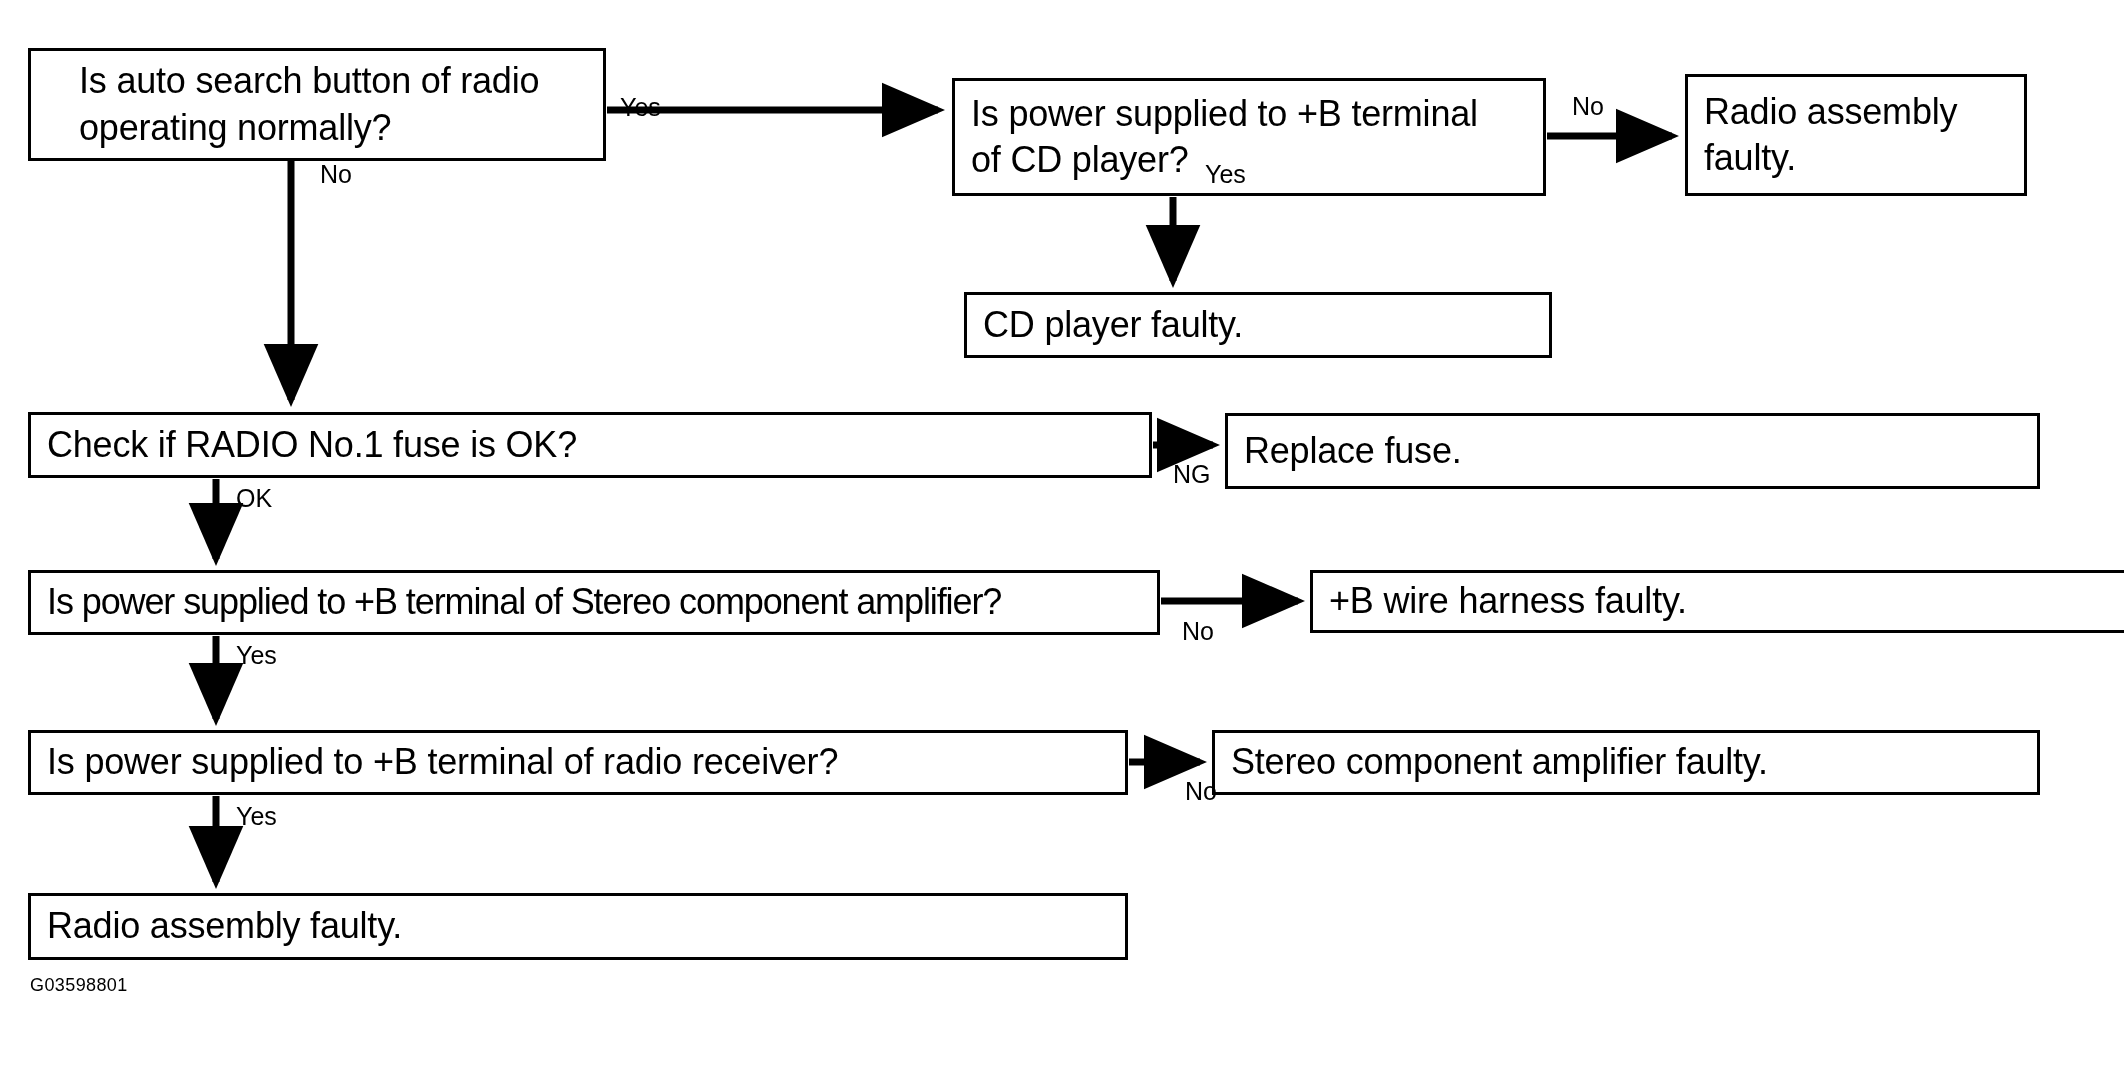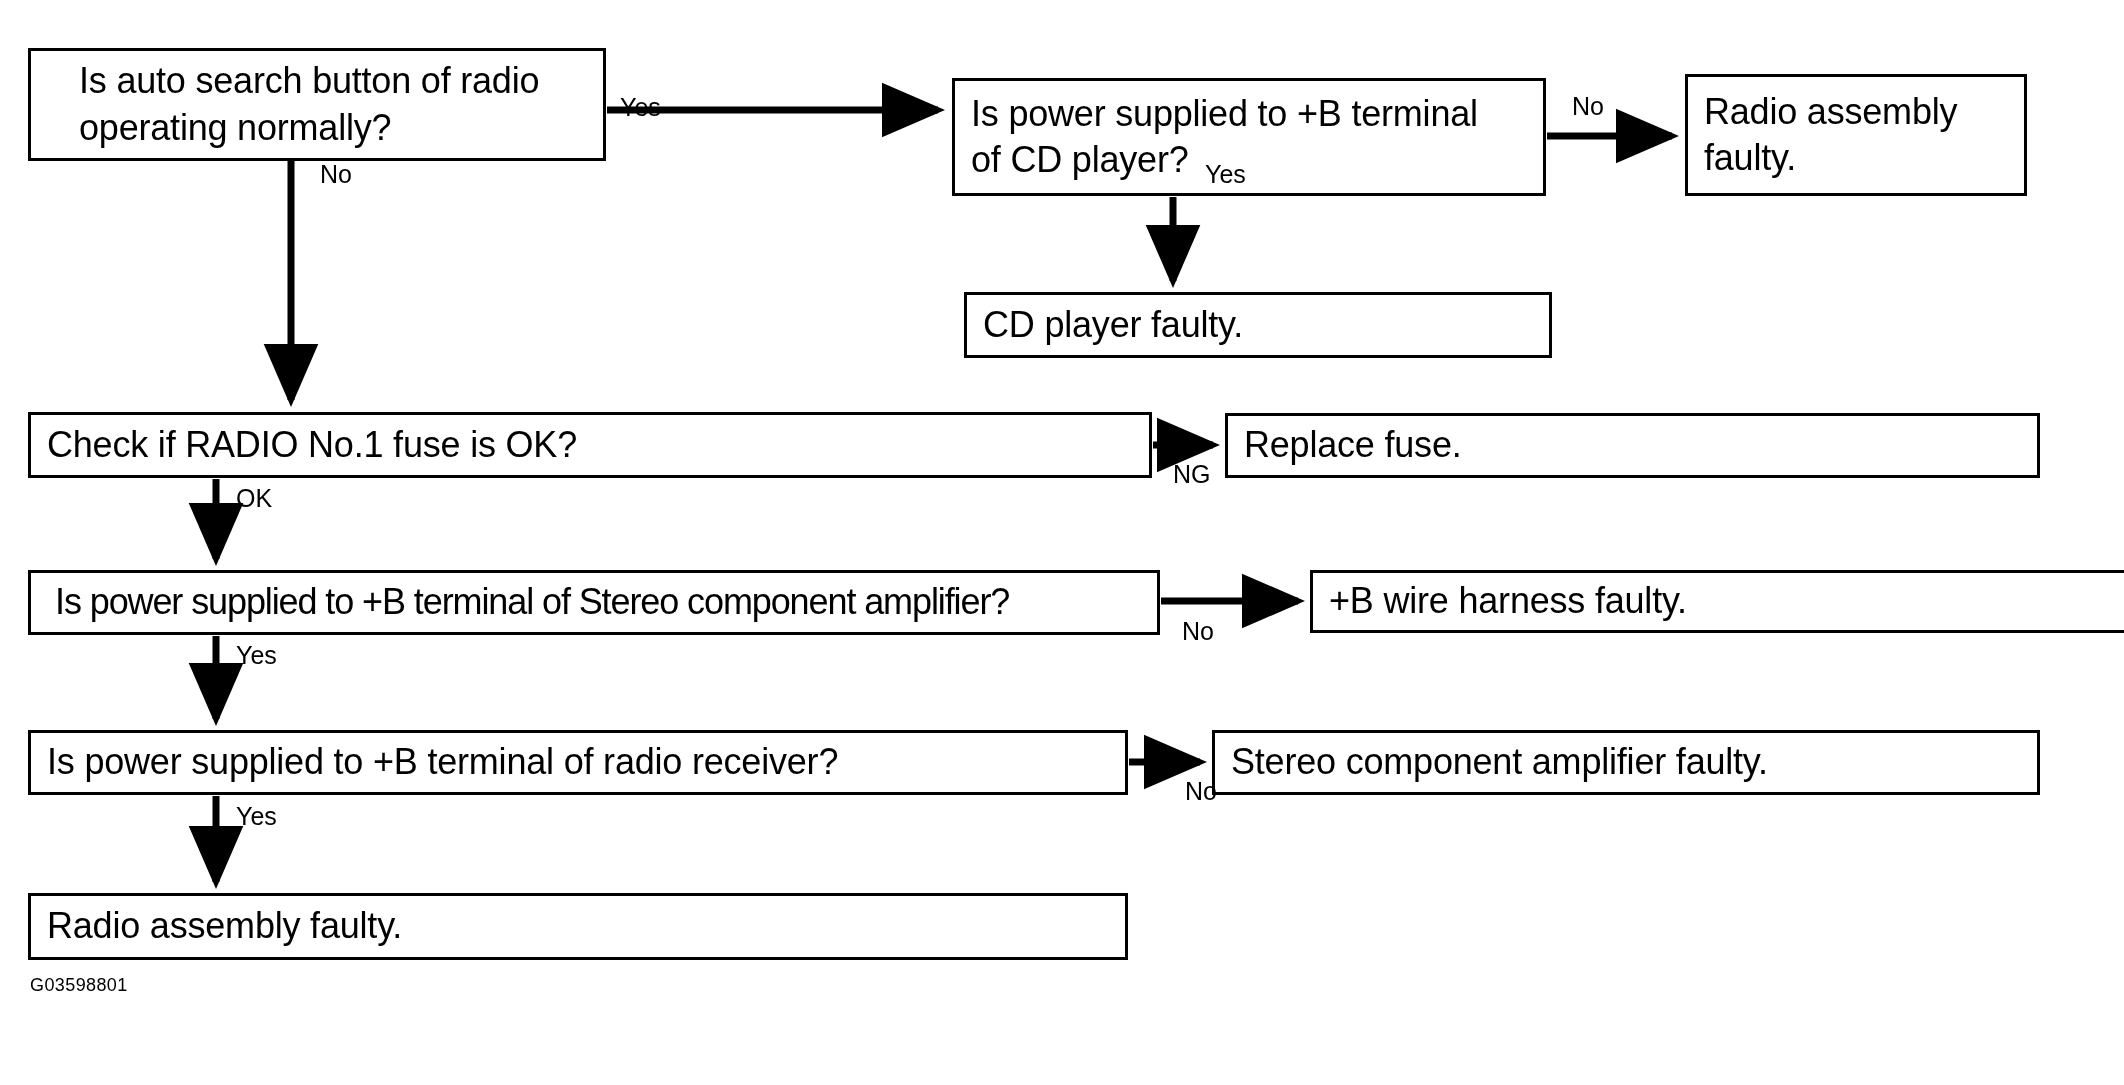--- a/index.html
+++ b/index.html
@@ -31,21 +31,20 @@
   }
   .node .node-text {
     font-size: 36px;
     line-height: 1.28;
     letter-spacing: -0.2px;
     white-space: pre-line;
     color: #000000;
   }
   .node.tight .node-text {
     letter-spacing: -1.1px;
-    margin-left: 8px;
   }
   .edge-label {
     position: absolute;
     font-size: 25px;
     color: #000000;
     white-space: nowrap;
   }
   .figure-id {
     position: absolute;
     font-size: 18px;
@@ -132,21 +131,21 @@
   </div>
 
   <div class="node" style="left:950px; top:292px; width:588px; height:66px;margin-left:14px;">
     <span class="node-text">CD player faulty.</span>
   </div>
 
   <div class="node" style="left:28px; top:412px; width:1124px; height:66px;">
     <span class="node-text">Check if RADIO No.1 fuse is OK?</span>
   </div>
 
-  <div class="node" style="left:1225px; top:413px; width:815px; height:65px;">
+  <div class="node" style="left:1225px; top:413px; width:815px; height:76px;">
     <span class="node-text">Replace fuse.</span>
   </div>
 
   <div class="node tight" style="left:28px; top:570px; width:1132px; height:65px;">
     <span class="node-text">Is power supplied to +B terminal of Stereo component amplifier?</span>
   </div>
 
   <div class="node" style="left:1310px; top:570px; width:880px; height:63px;">
     <span class="node-text">+B wire harness faulty.</span>
   </div>

